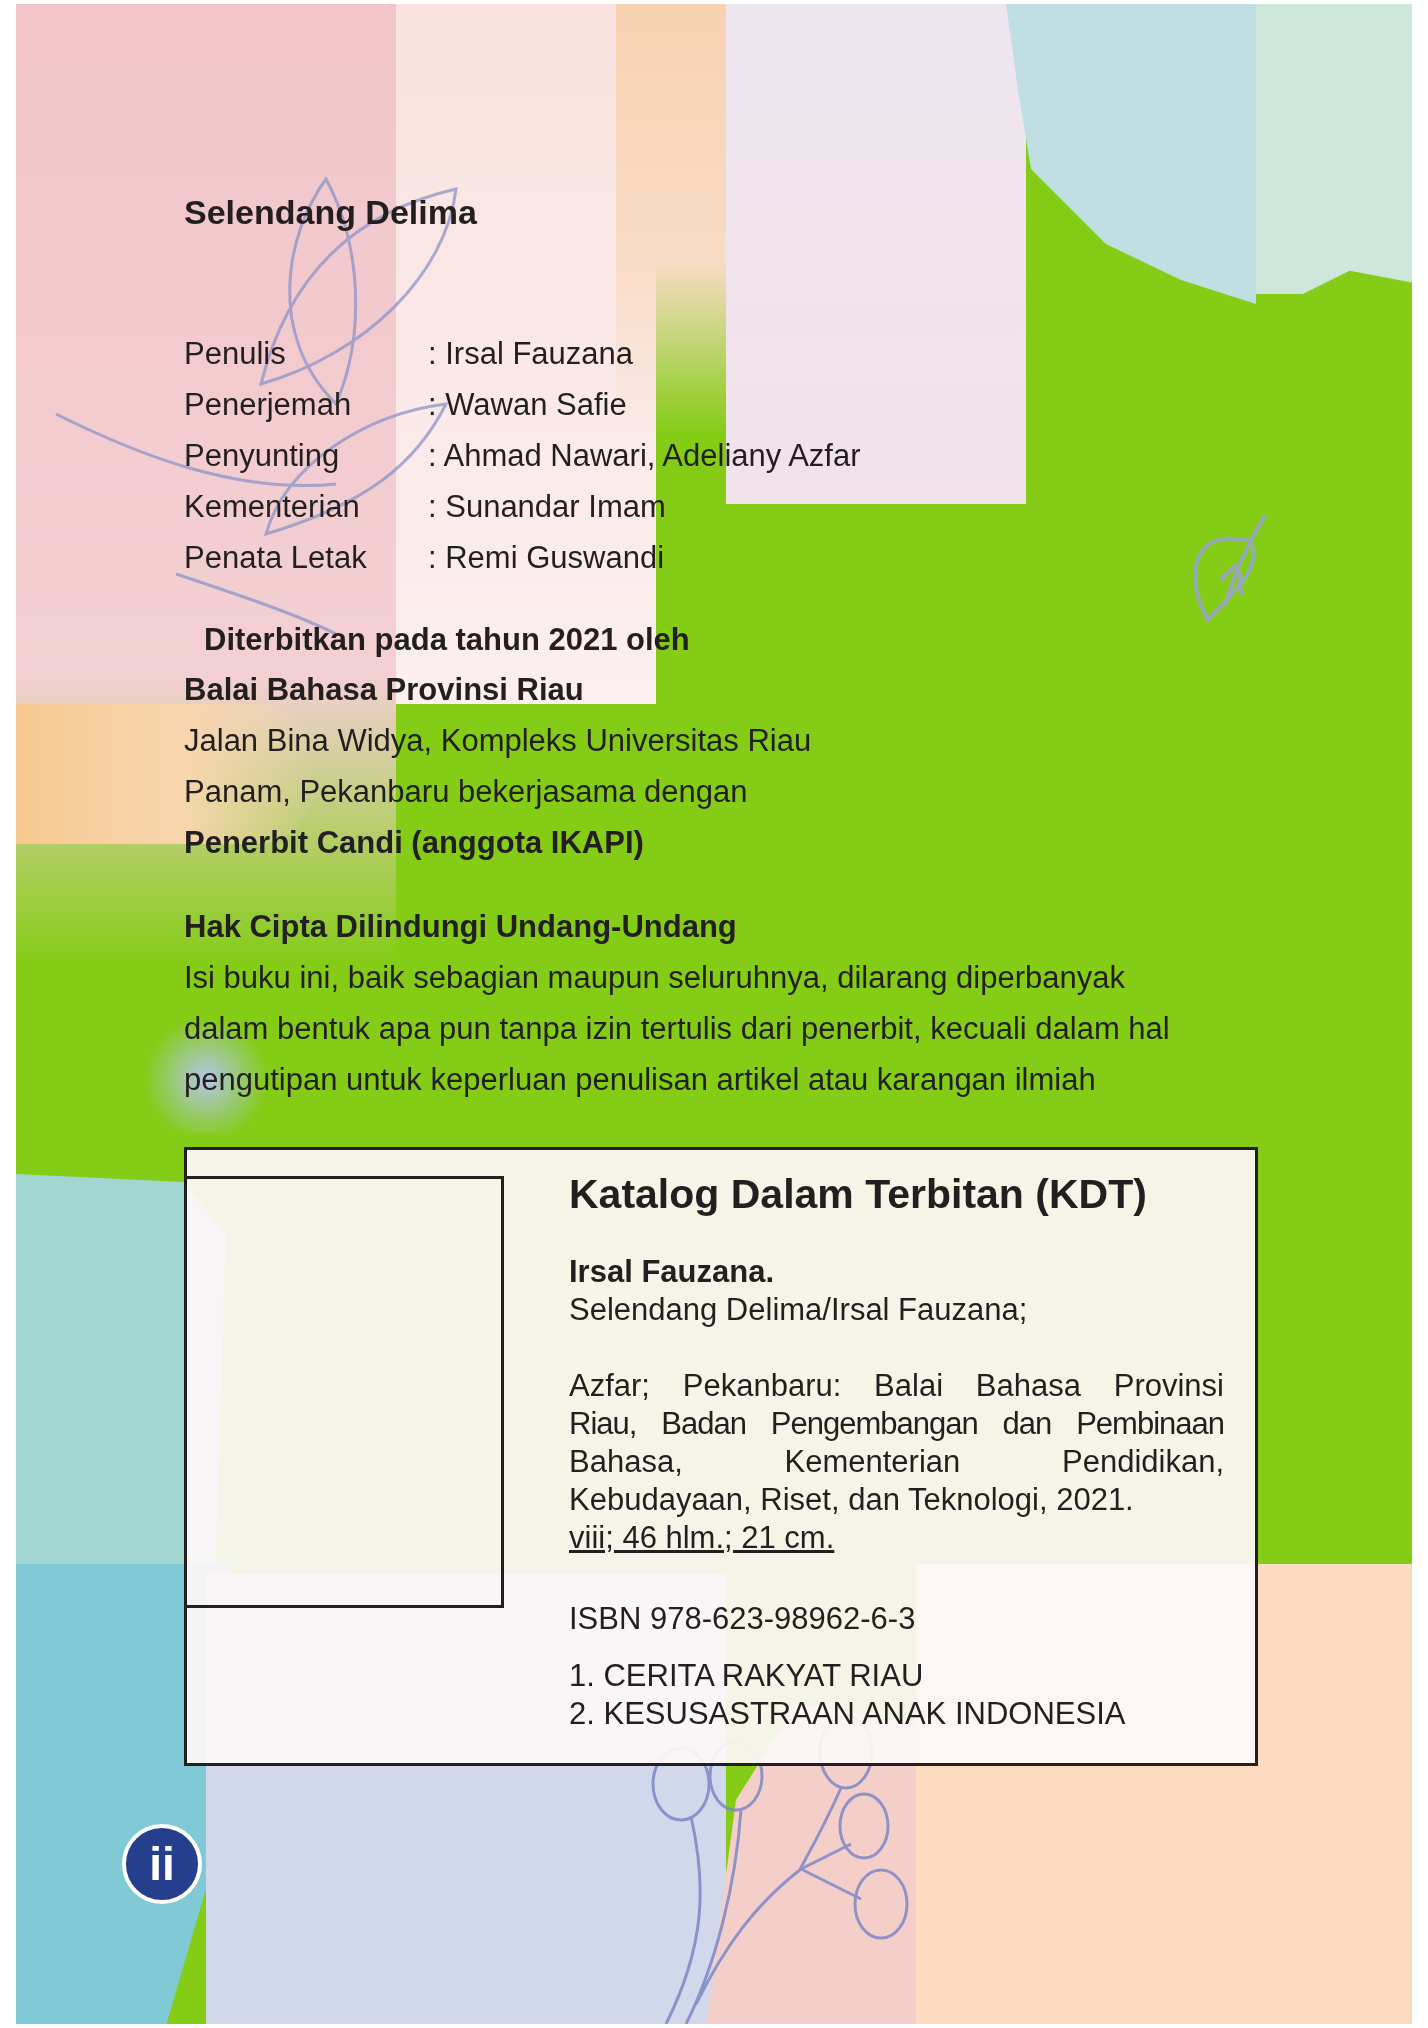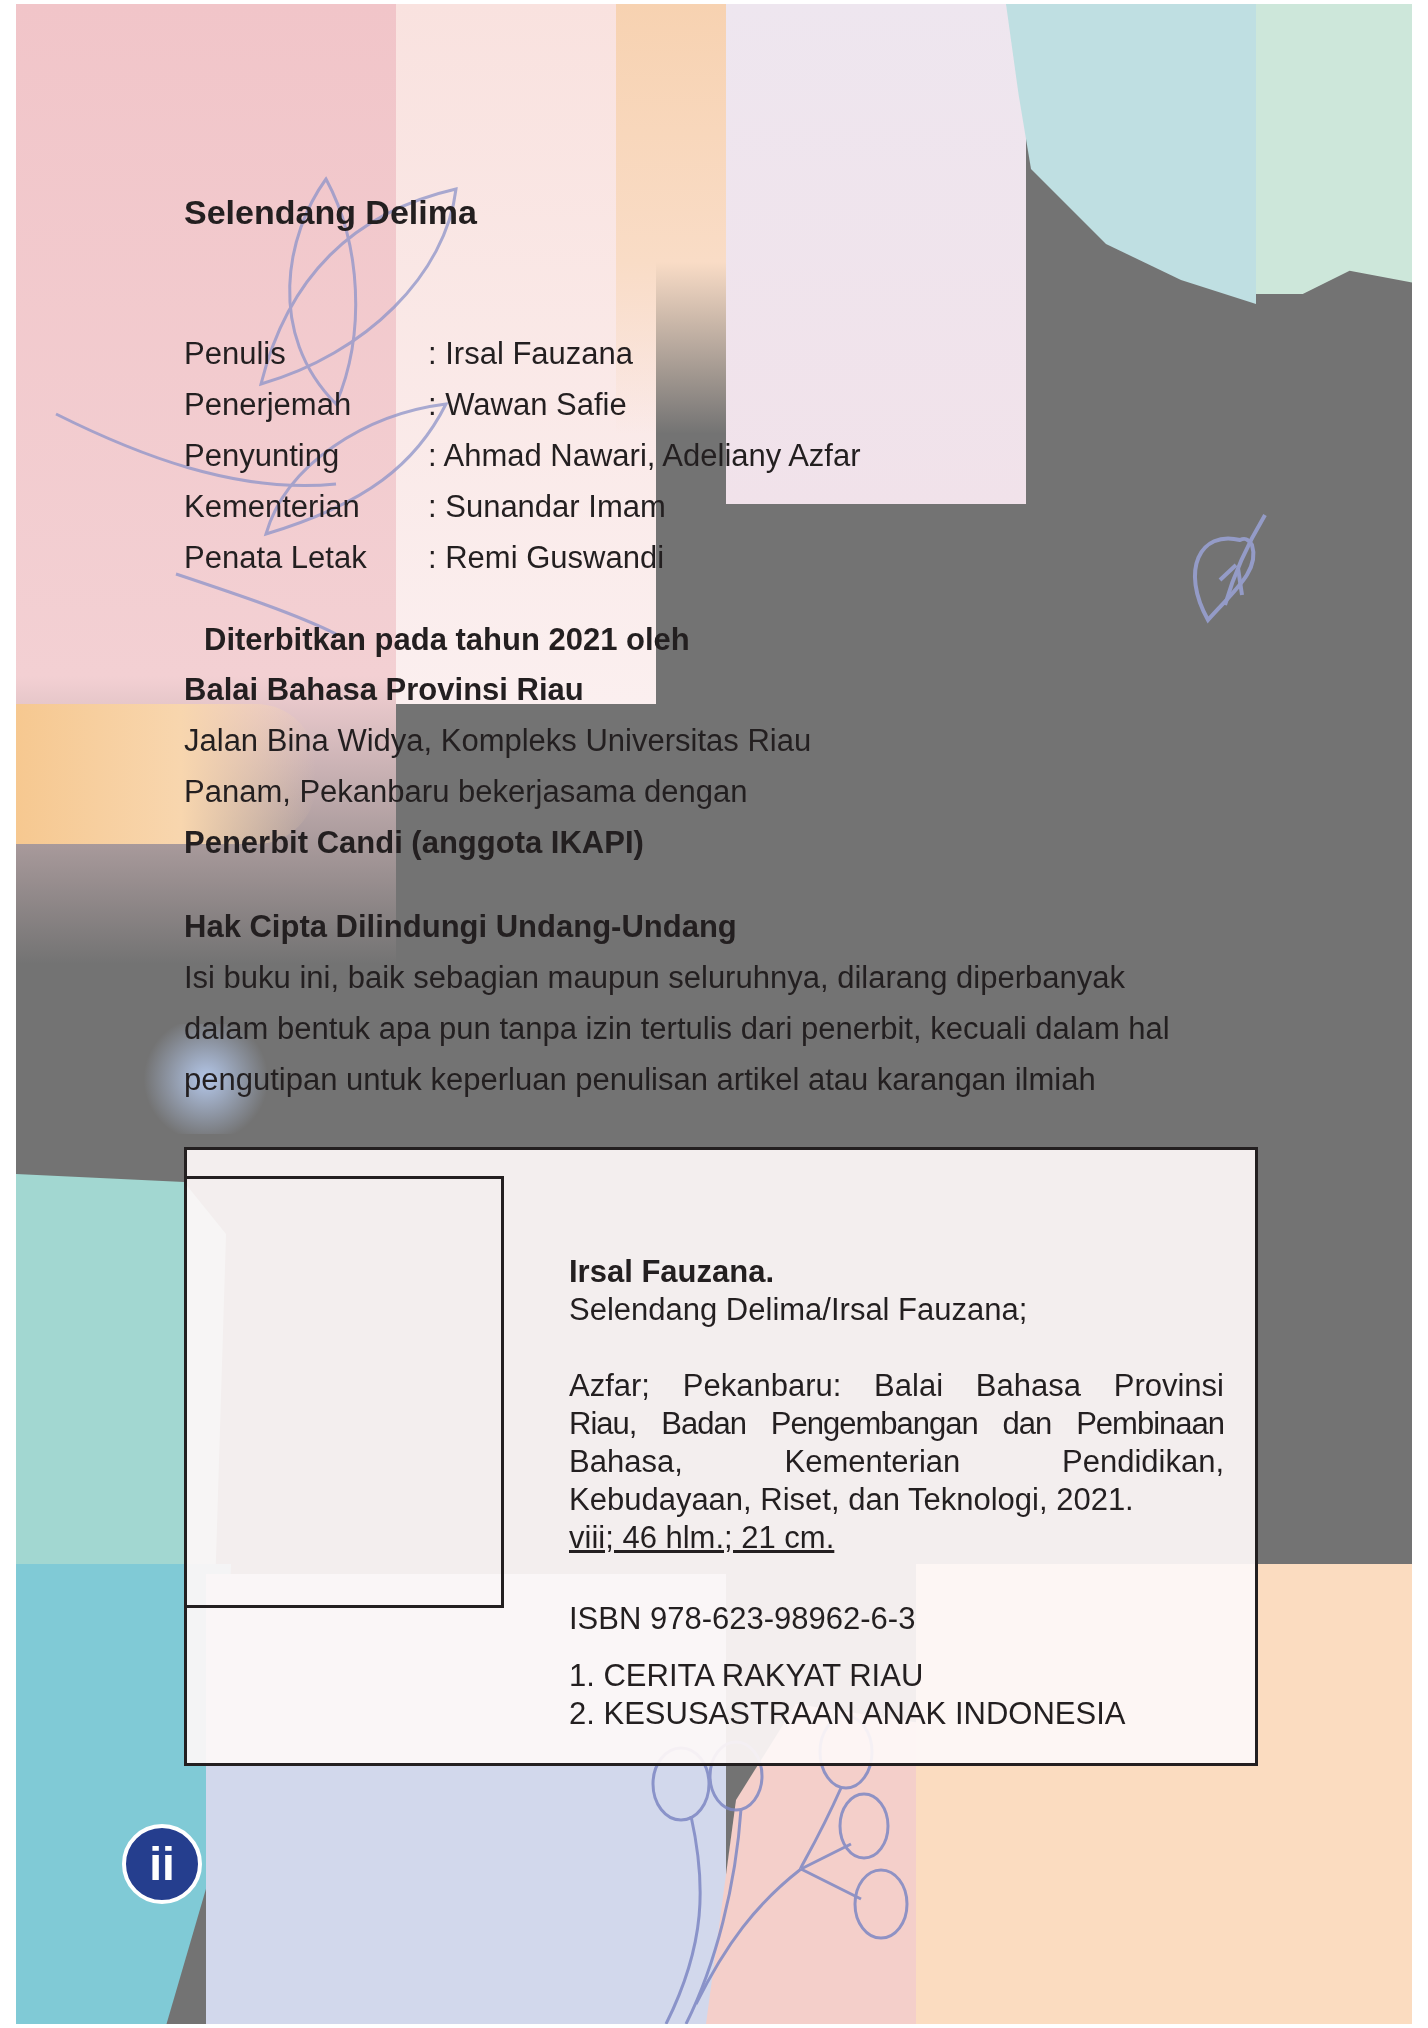--- a/index.html
+++ b/index.html
@@ -3,21 +3,21 @@
 <meta charset="utf-8">
 <style>
   html, body { margin:0; padding:0; }
   body {
     width:1428px; height:2028px; position:relative; overflow:hidden;
     background:#ffffff;
     font-family:"Liberation Sans", sans-serif; color:#231f20;
   }
   .page {
     position:absolute; left:16px; top:4px; width:1396px; height:2020px;
-    overflow:hidden; background:#737373;
+    overflow:hidden; background:#84cc16;
   }
   .blob { position:absolute; }
   .abs { position:absolute; white-space:nowrap; }
   .title { font-weight:bold; font-size:34px; line-height:40px; }
   .credit { font-size:31px; line-height:40px; }
   .bold31 { font-weight:bold; font-size:31px; line-height:40px; }
   .reg31 { font-size:31px; line-height:40px; }
   .kdt-box {
     position:absolute; left:168px; top:1143px; width:1074px; height:619px;
     border:3px solid #231f20; background:rgba(253,248,247,0.93); box-sizing:border-box;
@@ -111,20 +111,21 @@
 
   <div>
     <div class="abs bold31" style="left:168px;top:903px;">Hak Cipta Dilindungi Undang-Undang</div>
     <div class="abs reg31" style="left:168px;top:954px;">Isi buku ini, baik sebagian maupun seluruhnya, dilarang diperbanyak</div>
     <div class="abs reg31" style="left:168px;top:1005px;">dalam bentuk apa pun tanpa izin tertulis dari penerbit, kecuali dalam hal</div>
     <div class="abs reg31" style="left:168px;top:1056px;">pengutipan untuk keperluan penulisan artikel atau karangan ilmiah</div>
   </div>
 
   <div class="kdt-box">
     <div class="kdt-inner"></div>
+    <div class="abs kdt-title" style="left:382px;top:20px;">Katalog Dalam Terbitan (KDT)</div>
     <div class="abs kdt-text" style="left:382px;top:103px;font-weight:bold;">Irsal Fauzana.</div>
     <div class="abs kdt-text" style="left:382px;top:141px;">Selendang Delima/Irsal Fauzana;</div>
     <div class="abs kdt-text kdt-justify" style="left:382px;top:217px;white-space:normal;">Azfar; Pekanbaru: Balai Bahasa Provinsi</div>
     <div class="abs kdt-text kdt-justify" style="left:382px;top:255px;white-space:normal;letter-spacing:-1px;">Riau, Badan Pengembangan dan Pembinaan</div>
     <div class="abs kdt-text kdt-justify" style="left:382px;top:293px;white-space:normal;">Bahasa, Kementerian Pendidikan,</div>
     <div class="abs kdt-text" style="left:382px;top:331px;">Kebudayaan, Riset, dan Teknologi, 2021.</div>
     <div class="abs kdt-text" style="left:382px;top:369px;text-decoration:underline;">viii; 46 hlm.; 21 cm.</div>
     <div class="abs kdt-text" style="left:382px;top:450px;">ISBN 978-623-98962-6-3</div>
     <div class="abs kdt-text" style="left:382px;top:507px;">1. CERITA RAKYAT RIAU</div>
     <div class="abs kdt-text" style="left:382px;top:545px;">2. KESUSASTRAAN ANAK INDONESIA</div>

